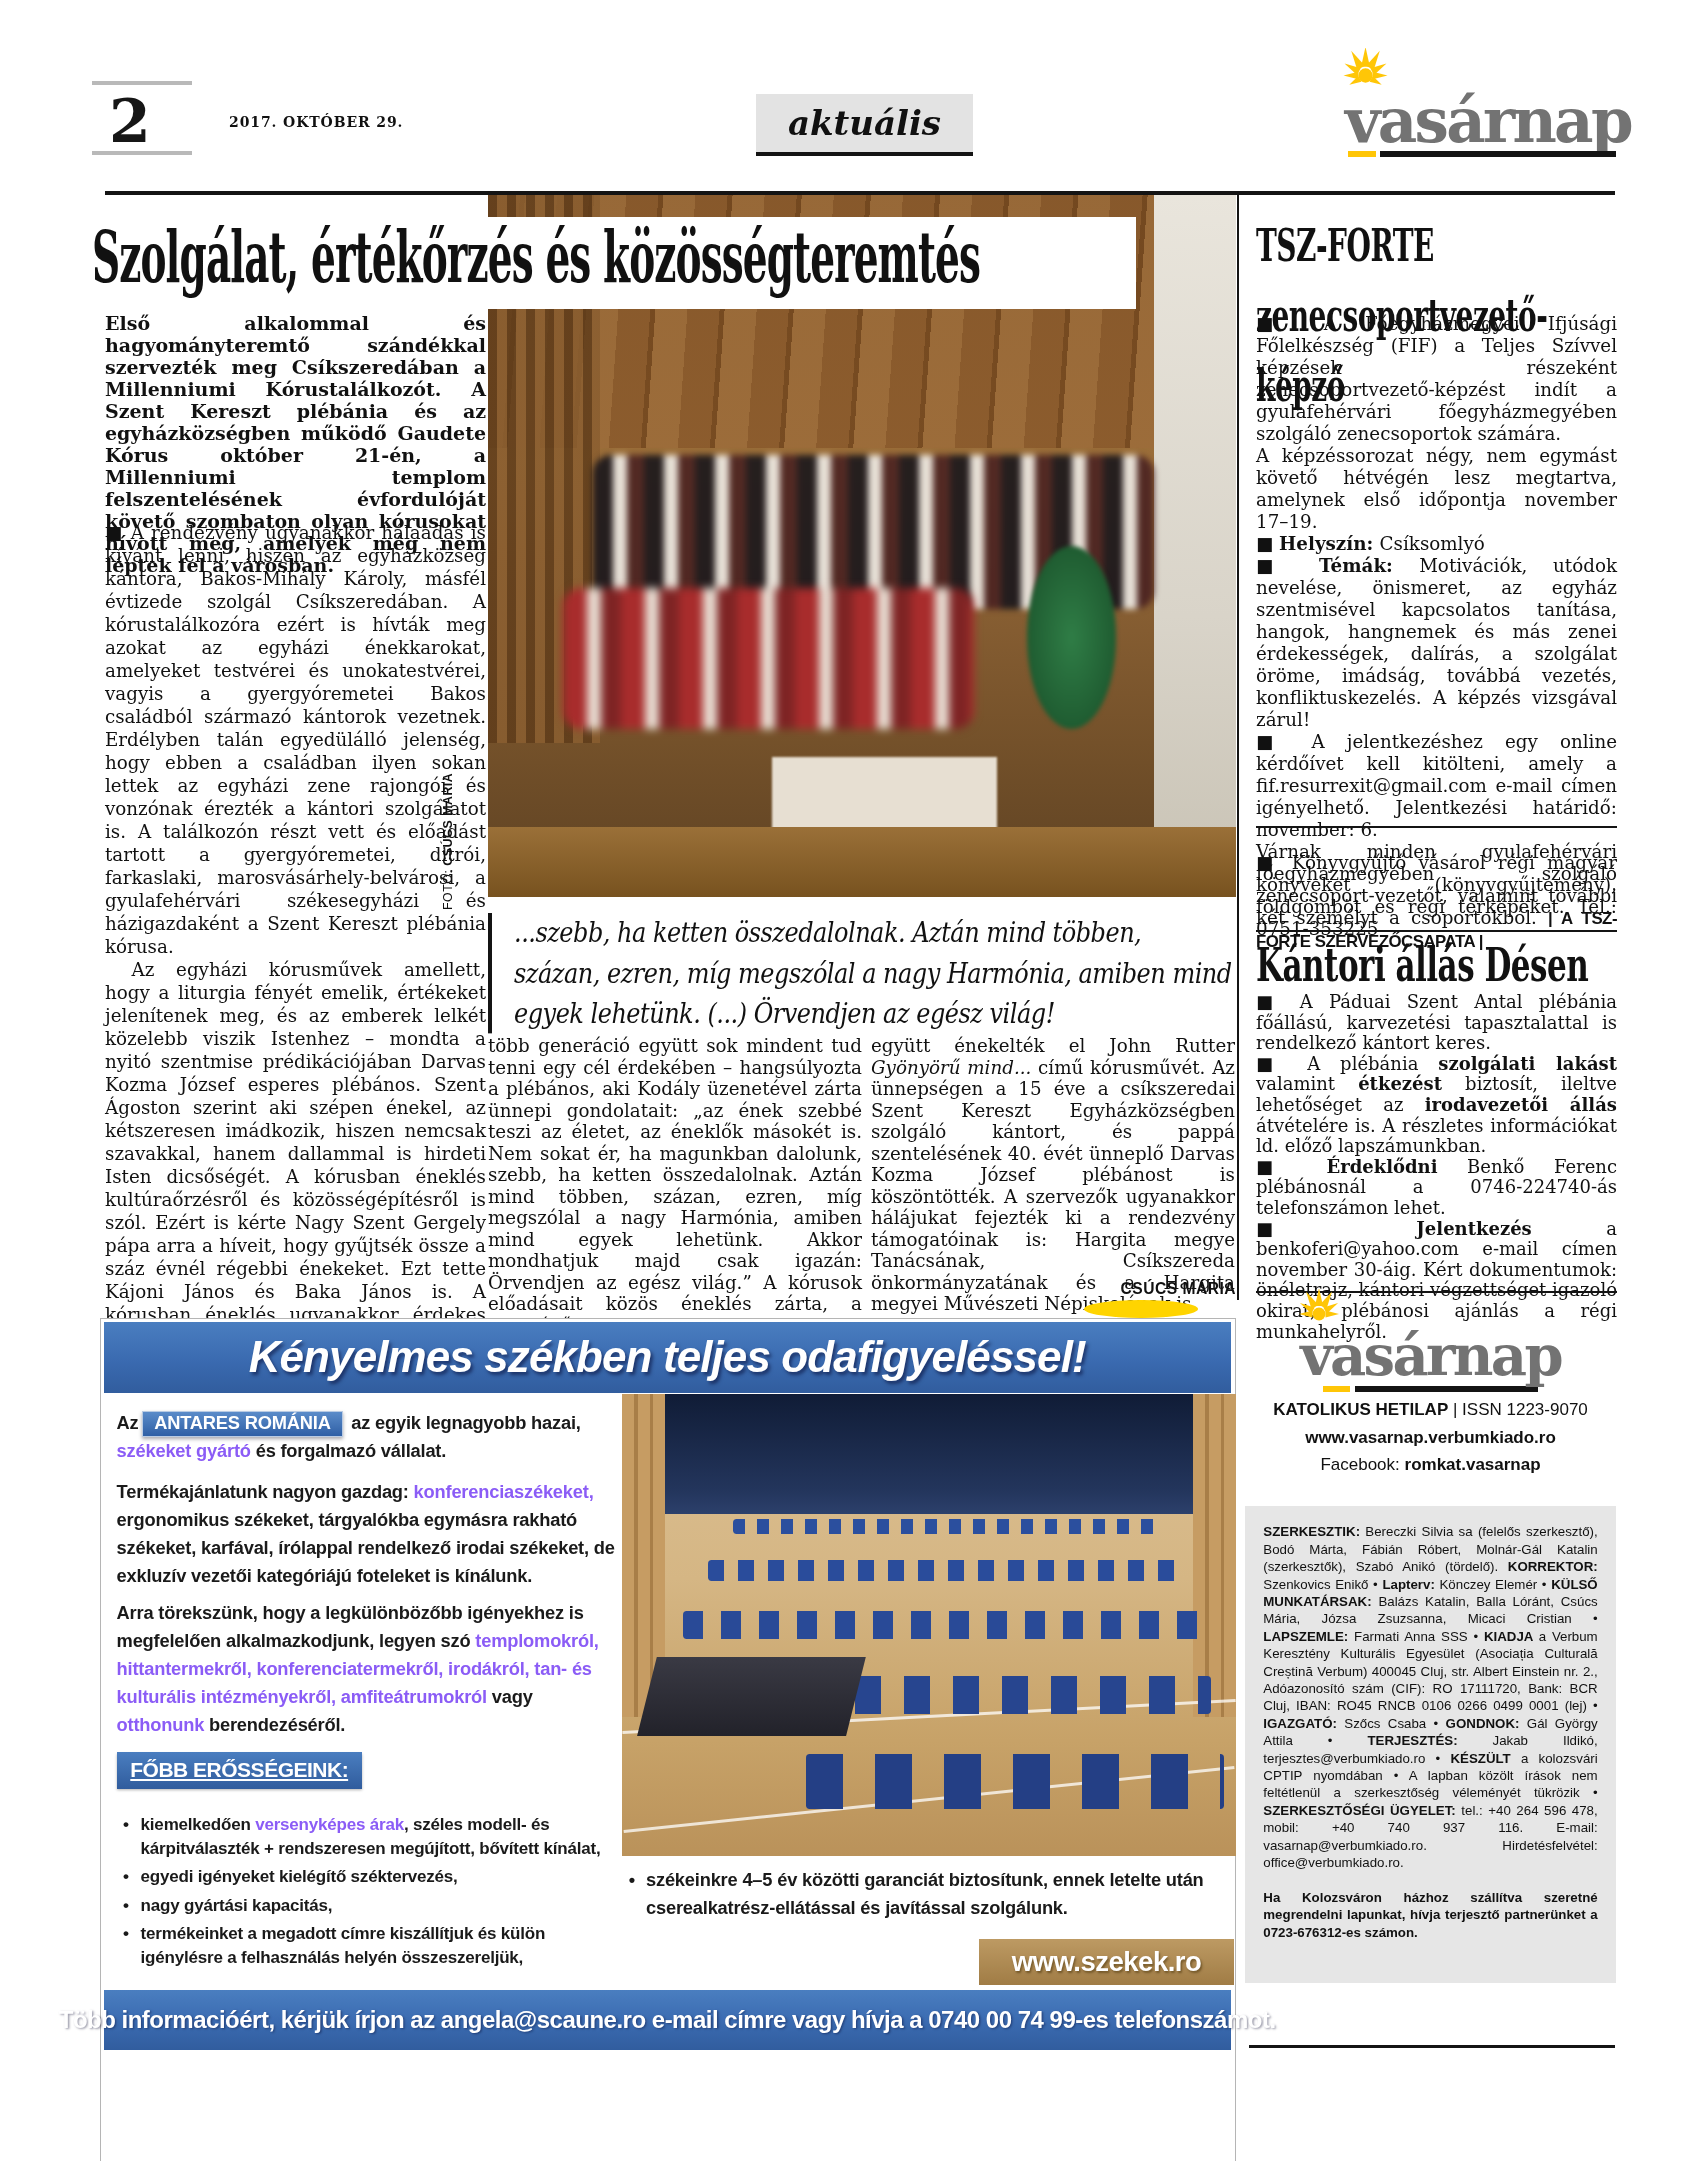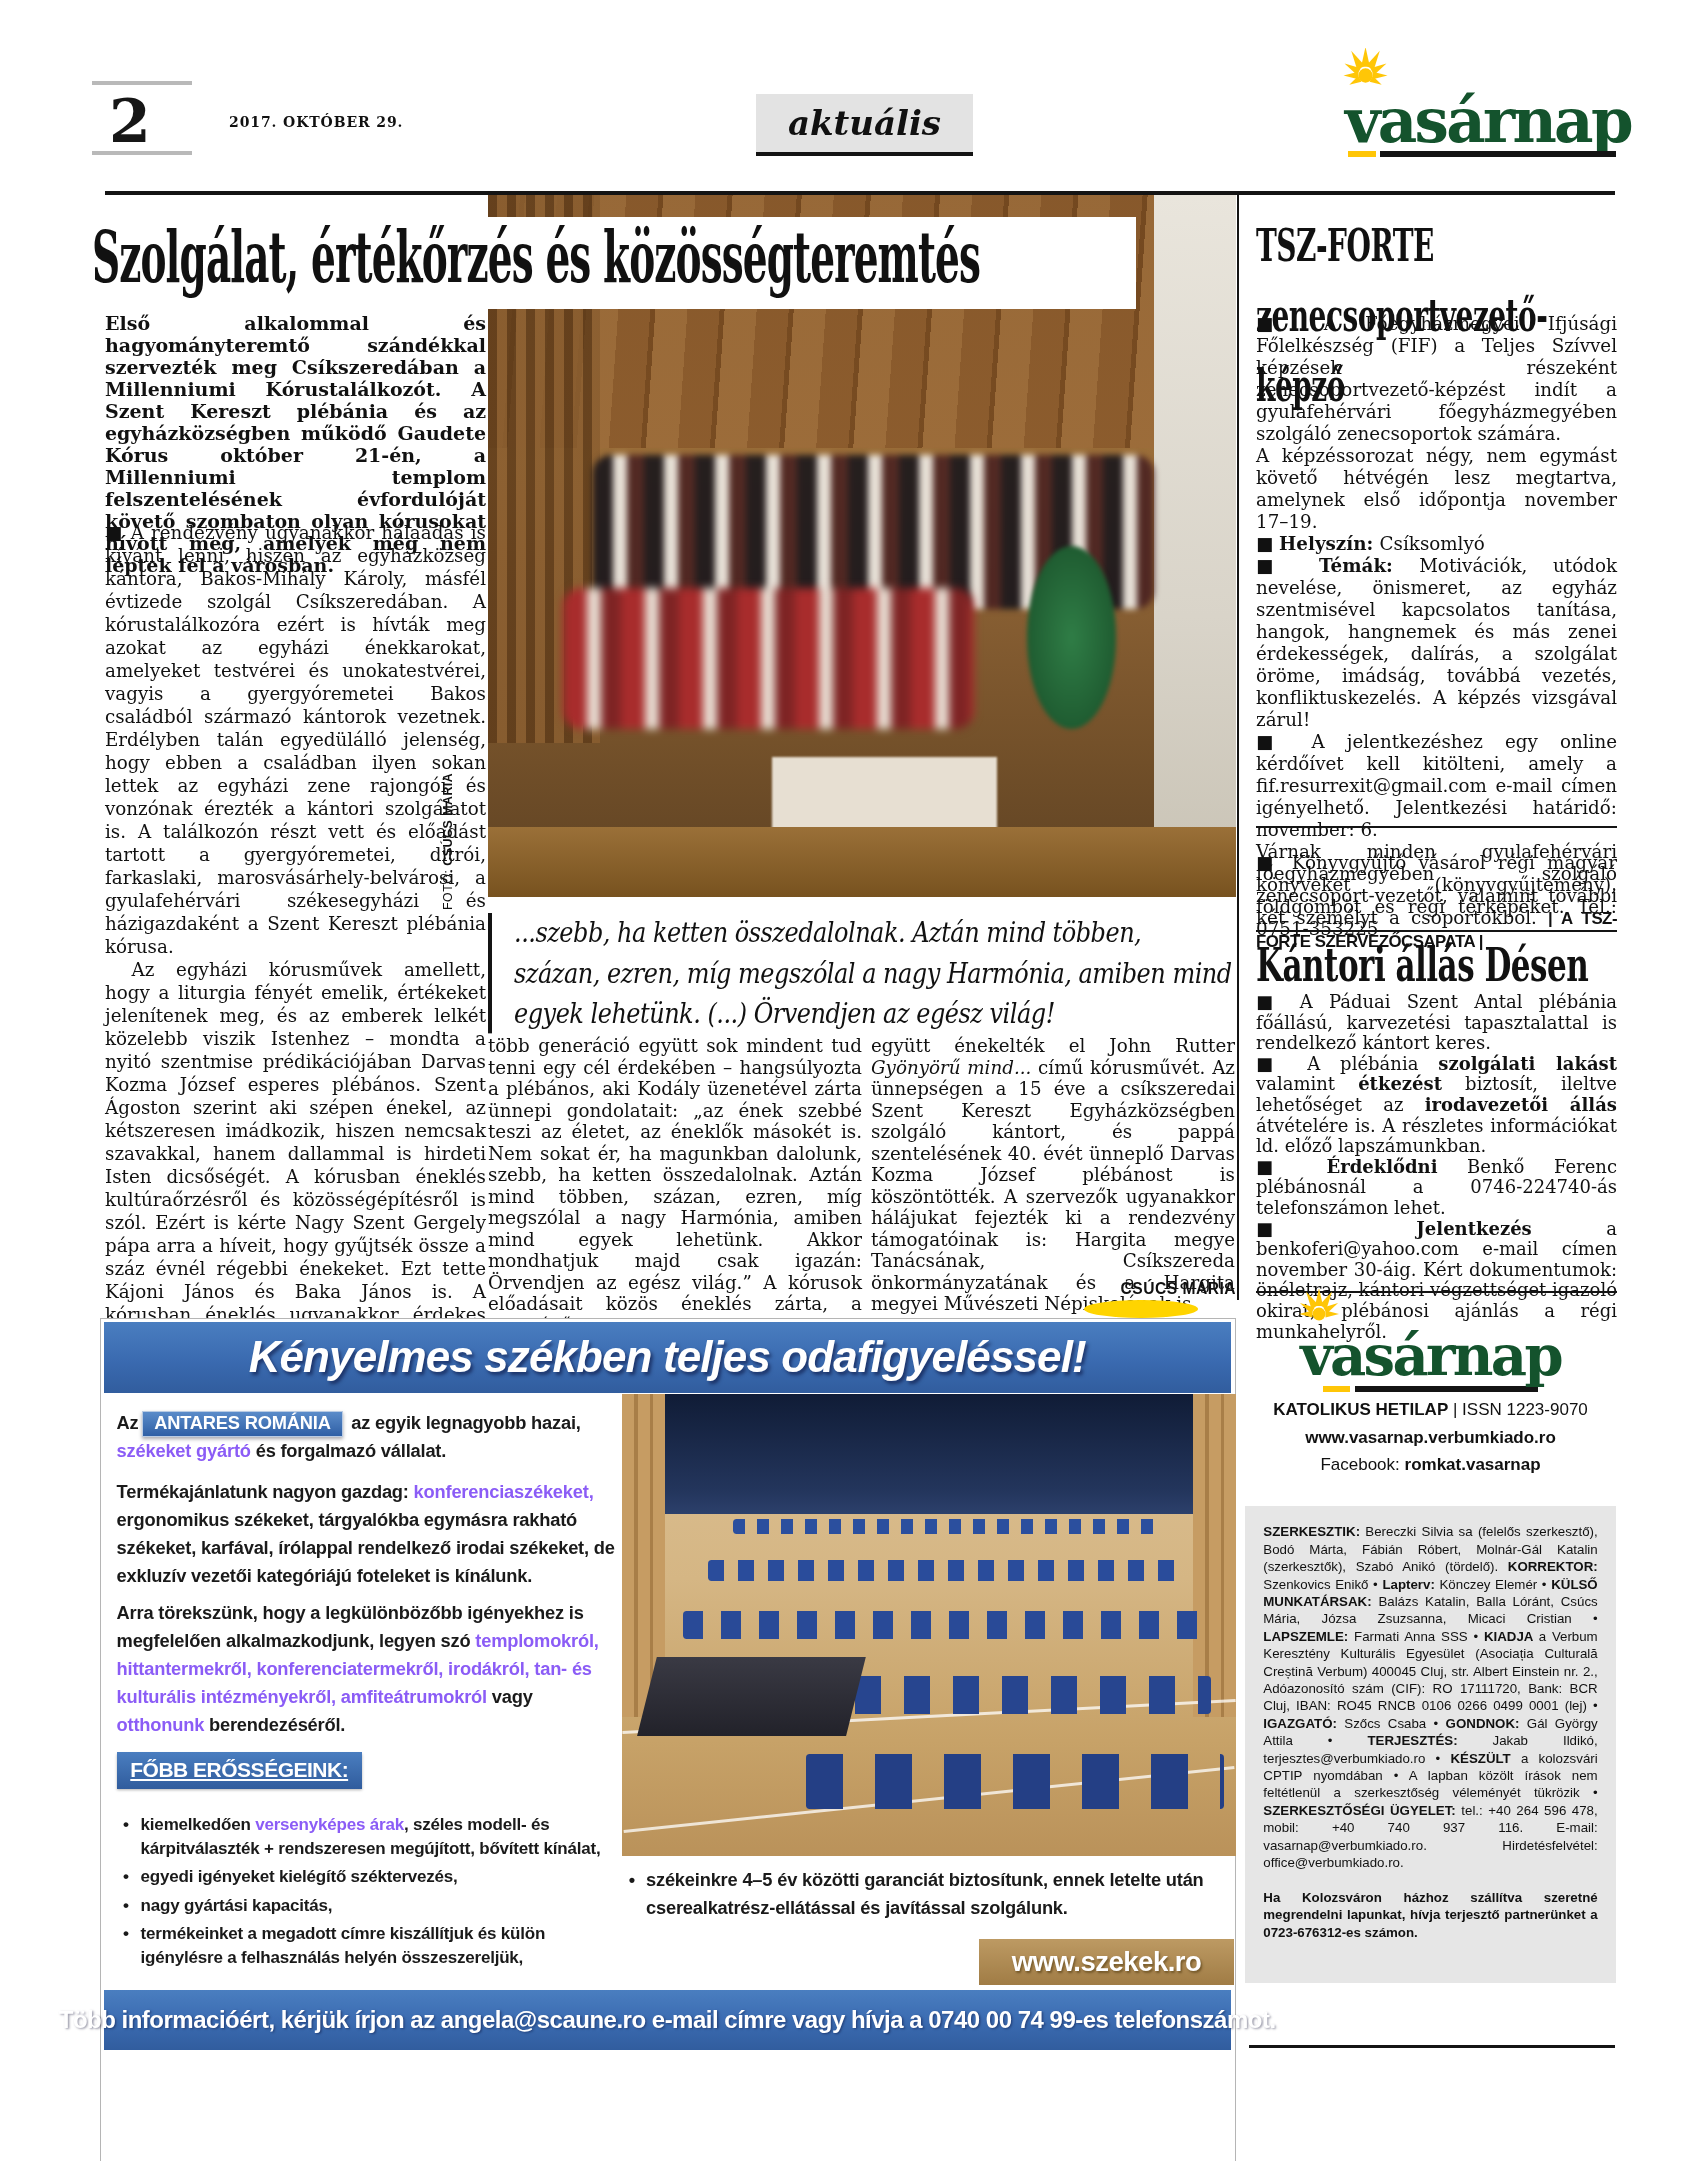--- a/index.html
+++ b/index.html
@@ -8,21 +8,21 @@
          font-family:"DejaVu Serif", serif; color:#111; overflow:hidden; }
   .abs { position:absolute; }
 
   
   .graybar { background:#b9b9b9; }
   #page-number { font:bold 60px/1 "DejaVu Serif", serif; letter-spacing:-1.8px; color:#161616; }
   #issue-date { font:bold 14px/1 "DejaVu Serif", serif; letter-spacing:0.9px; }
   #section-box { background:#e3e3e3; border-bottom:4.6px solid #141414;
                  display:flex; align-items:center; justify-content:center; }
   #section-box span { font:bold italic 34px/1 "DejaVu Serif", serif; }
-  .logo-text { font:bold 61px/1 "DejaVu Serif", serif; letter-spacing:-2.7px; color:#14532d; }
+  .logo-text { font:bold 61px/1 "DejaVu Serif", serif; letter-spacing:-2.7px; color:#737373; }
   .flame { position:absolute; }
   .rule { background:#141414; }
 
   
   #main-photo { background:linear-gradient(180deg,#6e4a22 0%,#8a5f2e 20%,#9c6f3a 38%,#8b6134 55%,#74512a 78%,#5d4122 100%); overflow:hidden; }
   .ph-ceiling { position:absolute; left:0; top:0; width:100%; height:36%;
       background:repeating-linear-gradient(94deg,#8a5a2c 0 32px,#74481f 32px 37px,#9c6c3a 37px 69px);
       opacity:.9; }
   .ph-organ { position:absolute; left:0; top:0; width:15%; height:78%;
       background:repeating-linear-gradient(90deg,#5f3c1a 0 9.2px,#8a5e30 9.2px 19px); opacity:.85; }

